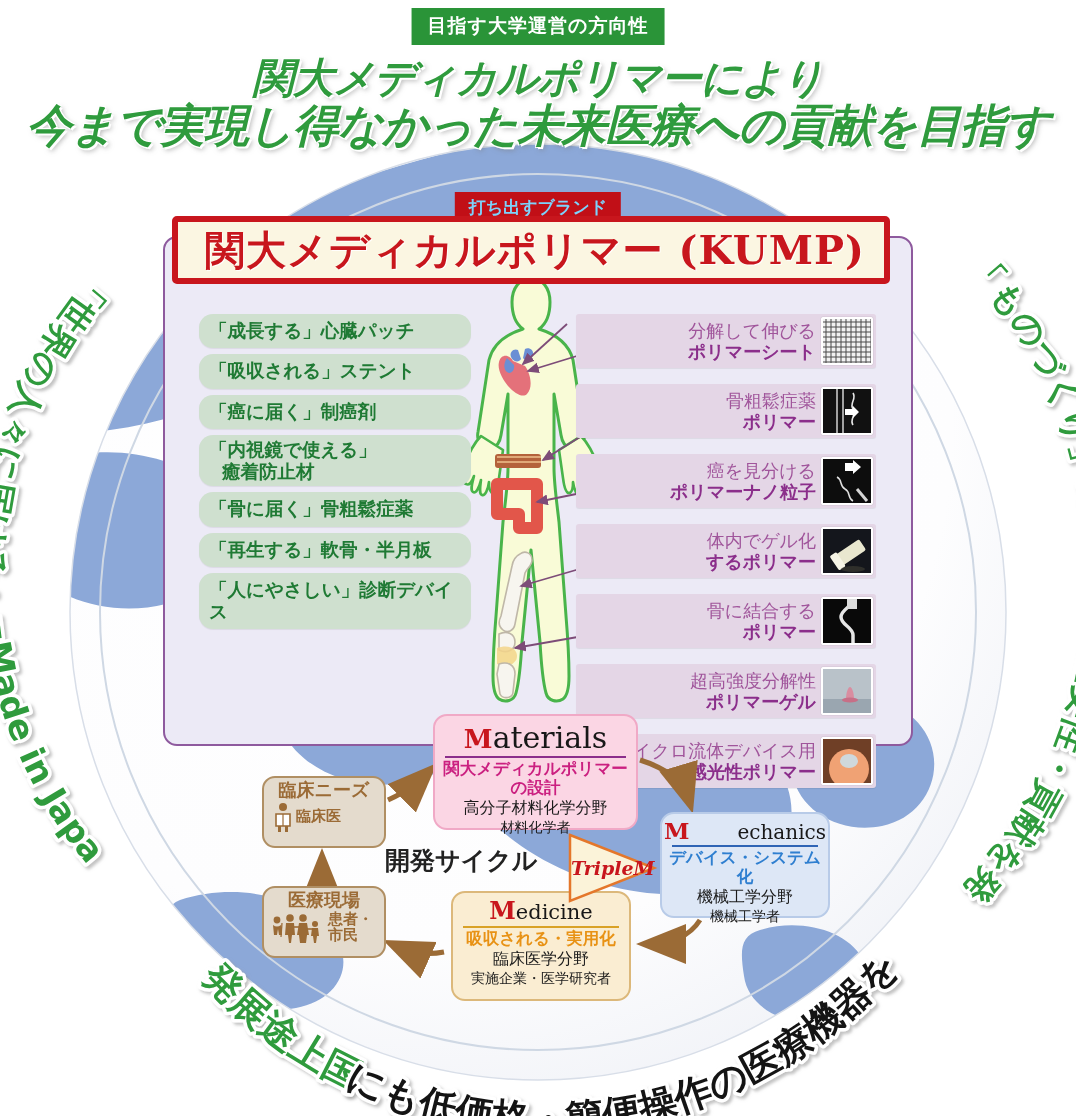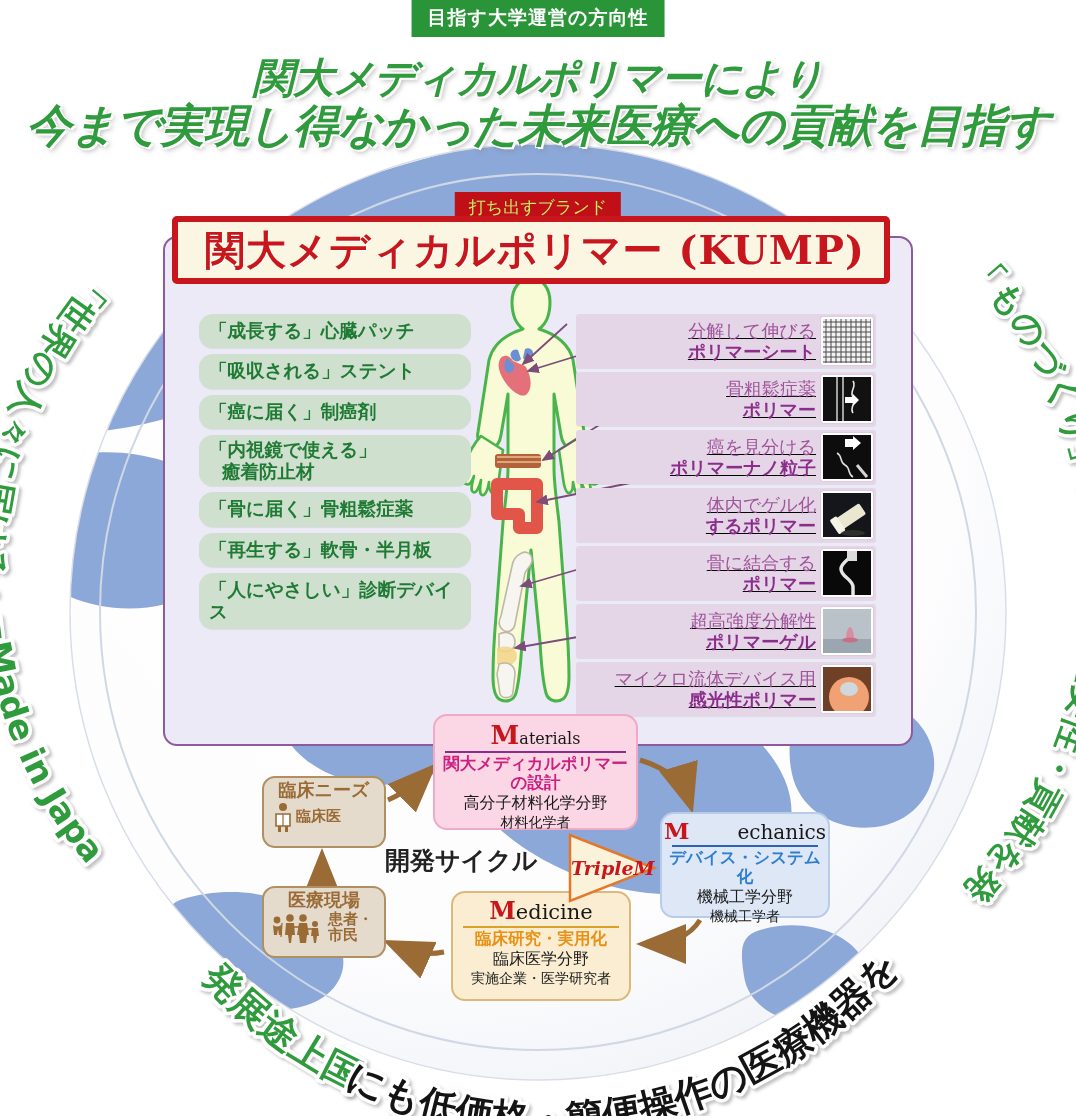--- a/index.html
+++ b/index.html
@@ -10,21 +10,21 @@
     position:relative;
     overflow:hidden;
   }
   #root { position:absolute; left:0; top:0; width:1076px; height:1116px; }
 
   
   .globe-wrap { position:absolute; left:0; top:0; width:1076px; height:1116px; z-index:0; }
 
   
   .hdr-badge {
-    position:absolute; left:50%; transform:translateX(-50%); top:0;
+    position:absolute; left:50%; transform:translateX(-50%); top:8px;
     background:#2a9438; color:#ffffff;
     font-weight:bold; font-size:19px; letter-spacing:1px;
     padding:5px 16px 6px 16px; white-space:nowrap; z-index:6;
     font-family:"DejaVu Sans","Liberation Sans",sans-serif;
   }
   .hdr-line {
     position:absolute; left:0; width:1076px; text-align:center; z-index:6;
     color:#2f9b3d; font-weight:bold; white-space:nowrap;
     font-family:"DejaVu Serif","Liberation Serif",serif;
     font-style:italic;
@@ -44,21 +44,21 @@
   
   .panel {
     position:absolute; left:163px; top:236px; width:750px; height:510px;
     border:2px solid #8e5a9e; border-radius:14px;
     background:#eceaf6; z-index:2;
   }
 
   
   .brand-tag {
     position:absolute; z-index:5; left:50%; transform:translateX(-50%); top:192px;
-    background:#c10f17; color:#bef264; font-weight:normal; font-size:17px;
+    background:#c10f17; color:#7dd3fc; font-weight:bold; font-size:17px;
     padding:4px 14px 5px 14px; white-space:nowrap;
     font-family:"DejaVu Sans","Liberation Sans",sans-serif;
   }
   .brand-box {
     position:absolute; z-index:5; left:172px; top:216px; width:718px; height:68px;
     border:6px solid #c8161d; background:#fbf6e2; border-radius:5px;
     display:flex; align-items:center; justify-content:center;
   }
   .brand-box span {
     color:#c8161d; font-weight:bold; font-size:40px; white-space:nowrap;
@@ -76,38 +76,37 @@
     background:#cfe0cf; border-radius:14px; margin-bottom:6px;
     padding:6px 8px 7px 10px;
     color:#1f7a34; font-weight:bold; font-size:18.5px; line-height:1.16;
     box-shadow:0 1px 1px rgba(0,0,0,.07);
     font-family:"DejaVu Sans","Liberation Sans",sans-serif;
   }
   .li.two { padding-top:4px; padding-bottom:4px; }
   .li .ind { display:block; padding-left:13px; }
 
   .ri {
-    background:#e4d6e6; border-radius:3px; margin-bottom:4px;
+    background:#e4d6e6; border-radius:3px; margin-bottom:16px;
     display:flex; align-items:center; justify-content:flex-end;
     padding:3px 3px 3px 6px; min-height:52px;
     box-shadow:0 1px 1px rgba(0,0,0,.07);
-    text-decoration:underline;
   }
   .ri-txt { text-align:right; color:#a0559b; font-size:18px; line-height:1.18;
             font-family:"DejaVu Sans","Liberation Sans",sans-serif; padding-right:5px;}
   .ri-txt .r1 { display:block; }
   .ri-txt .r2 { display:block; font-weight:bold; color:#8b2e8b;}
   .thumb { width:52px; height:48px; flex:0 0 52px; border:2px solid #fff;
            box-shadow:0 0 1px rgba(0,0,0,.4); overflow:hidden; border-radius:2px;}
 
   
   .mbox { position:absolute; z-index:6; border-radius:14px; text-align:center; }
   .mbox .mt { font-family:"DejaVu Serif","Liberation Serif",serif; }
   .mbox .mt .cap { color:#c8161d; font-size:26px; font-weight:bold; }
-  .mbox .mt .rest { color:#181818; font-size:16px; }
+  .mbox .mt .rest { color:#181818; font-size:30px; }
   .mbox hr { border:0; height:2px; margin:1px 10px 2px 10px; }
   .mbox .sub { font-weight:bold; font-size:16.5px; line-height:1.15;
                font-family:"DejaVu Sans","Liberation Sans",sans-serif;}
   .mbox .l3, .mbox .l4 { color:#1b1b1b; font-family:"DejaVu Sans","Liberation Sans",sans-serif;}
   .mbox .l3 { font-size:16px; }
   .mbox .l4 { font-size:14px; }
 
   #m-materials { left:433px; top:714px; width:205px; height:116px;
                  background:#fbd6e4; border:2px solid #f0a9c6; padding-top:4px;}
   #m-materials hr { background:#8b2e8b; }
@@ -467,21 +466,21 @@
     <div class="sub">デバイス・システム化</div>
     <div class="l3">機械工学分野</div>
     <div class="l4">機械工学者</div>
   </div>
 
   <div class="mbox" id="m-medicine">
     <div class="mt">
       <span class="cap">M</span><span class="rest">edicine</span>
     </div>
     <hr>
-    <div class="sub">臨床研究・実用化</div>
+    <div class="sub">吸収される・実用化</div>
     <div class="l3">臨床医学分野</div>
     <div class="l4">実施企業・医学研究者</div>
   </div>
 
   <div class="triplem">
     <svg viewBox="0 0 92 74" width="92" height="74">
       <polygon points="4,4 88,37 4,70" fill="#fbf3d9" stroke="#e4772b" stroke-width="2.5"></polygon>
     </svg>
     <div class="tm-txt">TripleM</div>
   </div>

